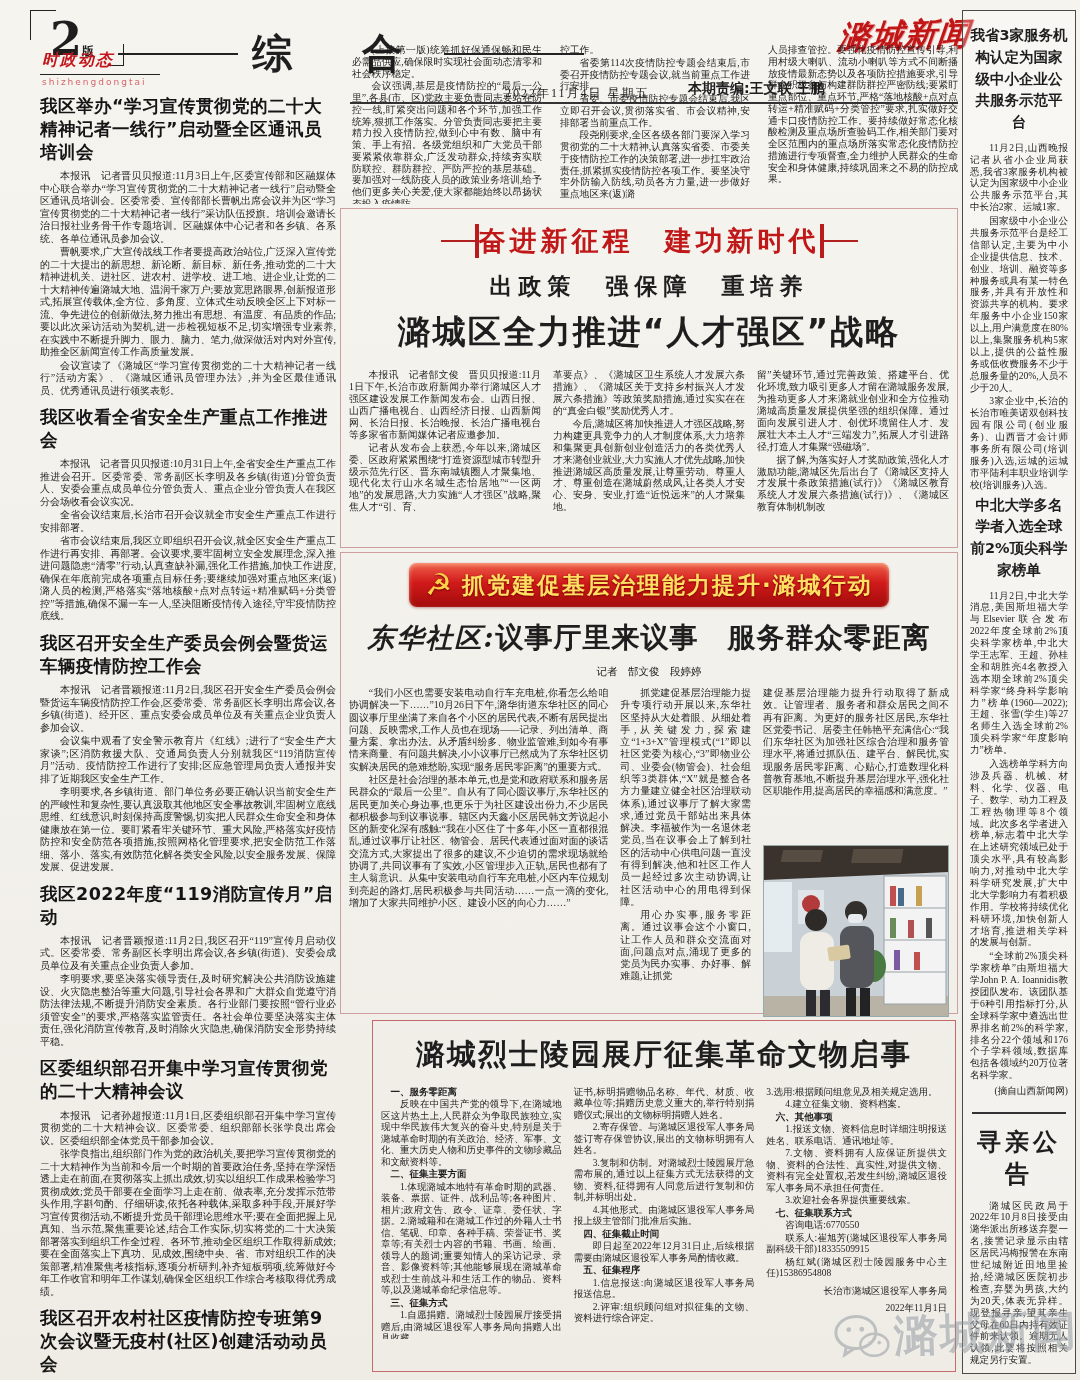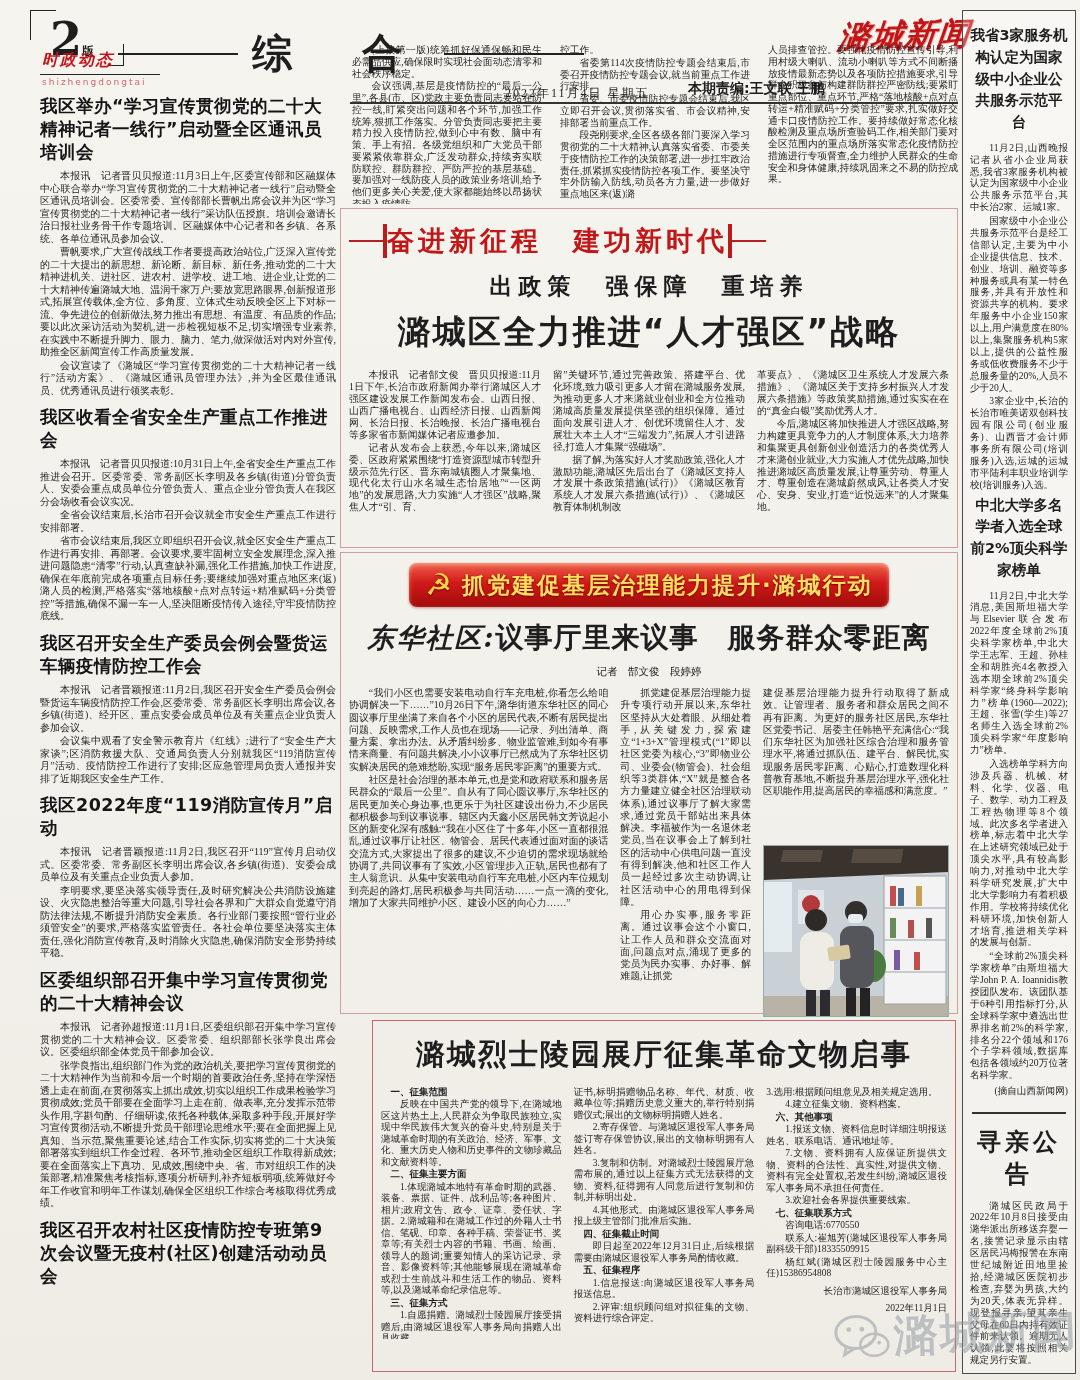--- a/index.html
+++ b/index.html
@@ -40,21 +40,21 @@
   .l-art h3 { font-family:"DejaVu Sans","Liberation Sans",sans-serif; font-size:17.5px; line-height:1.32; margin:8px 0 6px; letter-spacing:0.5px; color:#151515;}
   .l-art .body { font-size:10px; line-height:1.25; }
 
   
   .contin { position:absolute; left:352px; top:44px; width:606px; height:160px; overflow:hidden; display:flex; gap:18px; }
   .contin .c { flex:1; font-size:9.8px; line-height:1.2; }
 
   
   .box { border:1px solid #cf9e9e; background:transparent; }
   .featured { position:absolute; left:340px; top:208px; width:618px; height:340px; padding:10px 8px 6px; }
-  .fb-banner { display:flex; align-items:center; margin-top:4px; }
+  .fb-banner { display:flex; align-items:center; justify-content:center; margin-top:4px; }
   .fb-banner .hl { width:34px; height:1.5px; background:#b32020; }
   .fb-banner .vb { width:4px; height:34px; background:#b81c1c; }
   .fb-banner .txt { font-family:"DejaVu Sans",sans-serif; font-weight:900; font-size:27px; color:#c01818; letter-spacing:4px; }
   .fb-kicker { text-align:center; font-family:"DejaVu Sans",sans-serif; font-weight:900; font-size:23px; letter-spacing:6px; margin-top:12px; }
   .fb-title { text-align:center; font-family:"DejaVu Sans",sans-serif; font-weight:900; font-size:33px; letter-spacing:2px; margin-top:8px; }
   .fb-body { display:flex; gap:12px; margin-top:14px; height:168px; overflow:hidden; }
   .fb-body .c { flex:1; font-size:9.8px; line-height:1.22; }
 
   
   .donghua { position:absolute; left:340px; top:552px; width:618px; height:462px; padding:8px; }
@@ -140,20 +140,21 @@
           <p>本报讯　记者晋贝贝报道:10月31日上午,全省安全生产重点工作推进会召开。区委常委、常务副区长李明及各乡镇(街道)分管负责人、安委会重点成员单位分管负责人、重点企业分管负责人在我区分会场收看会议实况。</p>
           <p>全省会议结束后,长治市召开会议就全市安全生产重点工作进行安排部署。</p>
           <p>省市会议结束后,我区立即组织召开会议,就全区安全生产重点工作进行再安排、再部署。会议要求,要牢固树立安全发展理念,深入推进问题隐患“清零”行动,认真查缺补漏,强化工作措施,加快工作进度,确保在年底前完成各项重点目标任务;要继续加强对重点地区来(返)潞人员的检测,严格落实“落地核酸+点对点转运+精准赋码+分类管控”等措施,确保不漏一车一人,坚决阻断疫情传入途径,守牢疫情防控底线。</p>
         </div>
     </div>
     <div class="l-art">
       <h3>我区召开安全生产委员会例会暨货运车辆疫情防控工作会</h3>
       <div class="body">
           <p>本报讯　记者晋颖报道:11月2日,我区召开安全生产委员会例会暨货运车辆疫情防控工作会,区委常委、常务副区长李明出席会议,各乡镇(街道)、经开区、重点安委会成员单位及有关重点企业负责人参加会议。</p>
           <p>会议集中观看了安全警示教育片《红线》;进行了“安全生产大家谈”;区消防救援大队、交通局负责人分别就我区“119消防宣传月”活动、疫情防控工作进行了安排;区应急管理局负责人通报并安排了近期我区安全生产工作。</p>
+          <p>李明要求,各乡镇街道、部门单位务必要正确认识当前安全生产的严峻性和复杂性,要认真汲取其他地区安全事故教训,牢固树立底线思维、红线意识,时刻保持高度警惕,切实把人民群众生命安全和身体健康放在第一位。要盯紧看牢关键环节、重大风险,严格落实好疫情防控和安全防范各项措施,按照网格化管理要求,把安全防范工作落细、落小、落实,有效防范化解各类安全风险,以安全服务发展、保障发展、促进发展。</p>
         </div>
     </div>
     <div class="l-art">
       <h3>我区2022年度“119消防宣传月”启动</h3>
       <div class="body">
           <p>本报讯　记者晋颖报道:11月2日,我区召开“119”宣传月启动仪式。区委常委、常务副区长李明出席会议,各乡镇(街道)、安委会成员单位及有关重点企业负责人参加。</p>
           <p>李明要求,要坚决落实领导责任,及时研究解决公共消防设施建设、火灾隐患整治等重大问题,引导社会各界和广大群众自觉遵守消防法律法规,不断提升消防安全素质。各行业部门要按照“管行业必须管安全”的要求,严格落实监管责任。各社会单位要坚决落实主体责任,强化消防宣传教育,及时消除火灾隐患,确保消防安全形势持续平稳。</p>
         </div>
     </div>
     <div class="l-art">
@@ -194,26 +195,26 @@
       <span class="hl"></span>
     </div>
     <div class="fb-kicker">出政策　强保障　重培养</div>
     <div class="fb-title">潞城区全力推进“人才强区”战略</div>
     <div class="fb-body">
       <div class="c">
           <p>本报讯　记者郜文俊　晋贝贝报道:11月1日下午,长治市政府新闻办举行潞城区人才强区建设发展工作新闻发布会。山西日报、山西广播电视台、山西经济日报、山西新闻网、长治日报、长治晚报、长治广播电视台等多家省市新闻媒体记者应邀参加。</p>
           <p>记者从发布会上获悉,今年以来,潞城区委、区政府紧紧围绕“打造资源型城市转型升级示范先行区、晋东南城镇圈人才聚集地、现代化太行山水名城生态怡居地”“一区两地”的发展思路,大力实施“人才强区”战略,聚焦人才“引、育、</p>
         </div>
       <div class="c no-first-indent">
+          <p>革要点》、《潞城区卫生系统人才发展六条措施》、《潞城区关于支持乡村振兴人才发展六条措施》等政策奖励措施,通过实实在在的“真金白银”奖励优秀人才。</p>
+          <p>今后,潞城区将加快推进人才强区战略,努力构建更具竞争力的人才制度体系,大力培养和集聚更具创新创业创造活力的各类优秀人才来潞创业就业,大力实施人才优先战略,加快推进潞城区高质量发展,让尊重劳动、尊重人才、尊重创造在潞城蔚然成风,让各类人才安心、安身、安业,打造“近悦远来”的人才聚集地。</p>
+        </div>
+      <div class="c no-first-indent">
           <p>留”关键环节,通过完善政策、搭建平台、优化环境,致力吸引更多人才留在潞城服务发展,为推动更多人才来潞就业创业和全方位推动潞城高质量发展提供坚强的组织保障。通过面向发展引进人才、创优环境留住人才、发展壮大本土人才“三端发力”,拓展人才引进路径,打造人才集聚“强磁场”。</p>
           <p>据了解,为落实好人才奖励政策,强化人才激励功能,潞城区先后出台了《潞城区支持人才发展十条政策措施(试行)》《潞城区教育系统人才发展六条措施(试行)》、《潞城区教育体制机制改</p>
-        </div>
-      <div class="c no-first-indent">
-          <p>革要点》、《潞城区卫生系统人才发展六条措施》、《潞城区关于支持乡村振兴人才发展六条措施》等政策奖励措施,通过实实在在的“真金白银”奖励优秀人才。</p>
-          <p>今后,潞城区将加快推进人才强区战略,努力构建更具竞争力的人才制度体系,大力培养和集聚更具创新创业创造活力的各类优秀人才来潞创业就业,大力实施人才优先战略,加快推进潞城区高质量发展,让尊重劳动、尊重人才、尊重创造在潞城蔚然成风,让各类人才安心、安身、安业,打造“近悦远来”的人才聚集地。</p>
         </div>
     </div>
   </div>
 
   <div class="donghua box">
     <div class="dj-banner">
       <span class="emblem">☭</span>
       <span class="txt">抓党建促基层治理能力提升·潞城行动</span>
     </div>
     <div class="dh-title">
@@ -273,21 +274,21 @@
           </svg>
         </div>
       </div>
     </div>
   </div>
 
   <div class="martyr">
     <div class="mt-title">潞城烈士陵园展厅征集革命文物启事</div>
     <div class="mt-body">
       <div class="c">
-          <p class="sec-hd">一、征集范围</p>
+          <p class="sec-hd">一、服务零距离</p>
           <p>反映在中国共产党的领导下,在潞城地区这片热土上,人民群众为争取民族独立,实现中华民族伟大复兴的奋斗史,特别是关于潞城革命时期的有关政治、经济、军事、文化、重大历史人物和历史事件的文物珍藏品和文献资料等。</p>
           <p class="sec-hd">二、征集主要方面</p>
           <p>1.体现潞城本地特有革命时期的武器、装备、票据、证件、战利品等;各种图片、相片;政府文告、政令、证章、委任状、字据。2.潞城籍和在潞城工作过的外籍人士书信、笔砚、印章、各种手稿、荣誉证书、奖章等;有关烈士内容的书籍、书画、绘画、领导人的题词;重要知情人的采访记录、录音、影像资料等;其他能够展现在潞城革命或烈士生前战斗和生活工作的物品、资料等,以及潞城革命纪录信息等。</p>
           <p class="sec-hd">三、征集方式</p>
           <p>1.自愿捐赠。潞城烈士陵园展厅接受捐赠后,由潞城区退役军人事务局向捐赠人出具收藏</p>
         </div>
       <div class="c no-first-indent">
           <p>证书,标明捐赠物品名称、年代、材质、收藏单位等;捐赠历史意义重大的,举行特别捐赠仪式;展出的文物标明捐赠人姓名。</p>
           <p>2.寄存保管。与潞城区退役军人事务局签订寄存保管协议,展出的文物标明拥有人姓名。</p>
           <p>3.复制和仿制。对潞城烈士陵园展厅急需布展的,通过以上征集方式无法获得的文物、资料,征得拥有人同意后进行复制和仿制,并标明出处。</p>

